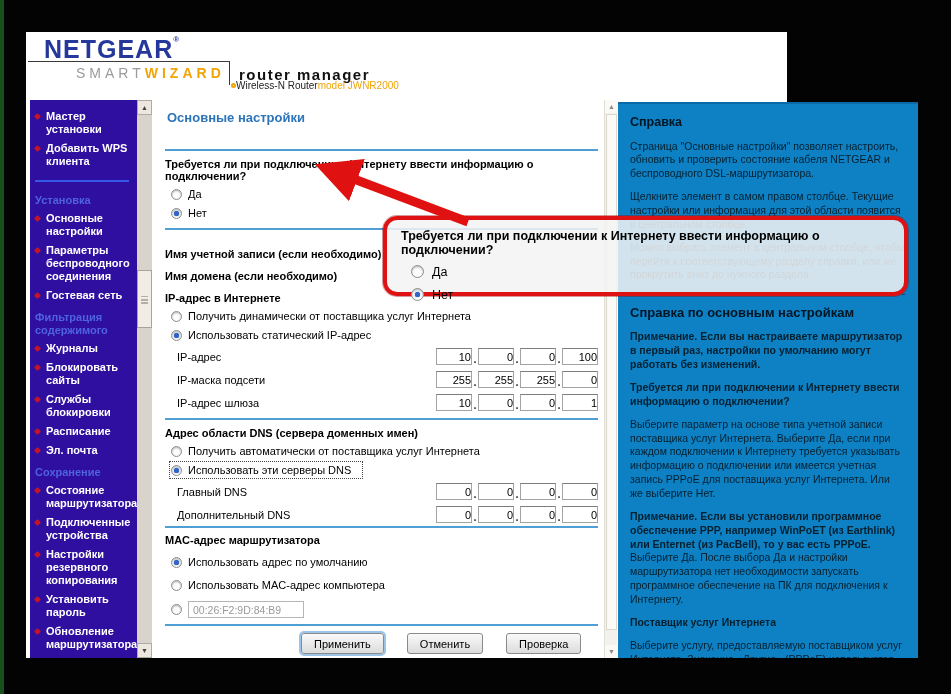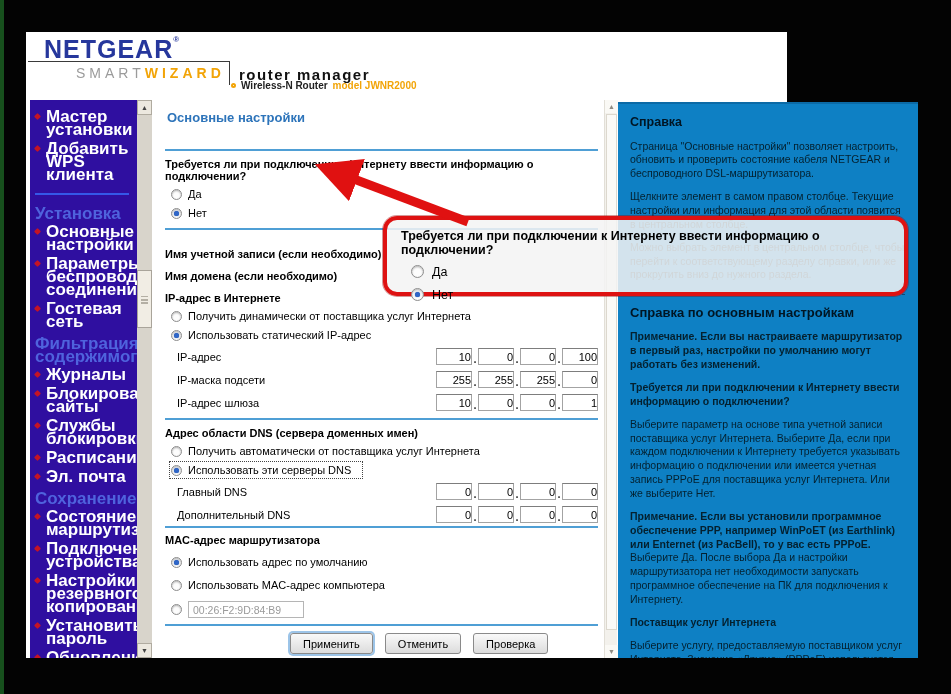--- a/index.html
+++ b/index.html
@@ -15,31 +15,31 @@
   .brand { position:absolute; left:18px; top:3px; font-size:25px; font-weight:bold;
            letter-spacing:1px; color:#26379c; }
   .brand sup { font-size:8px; vertical-align:top; }
   .l-h { position:absolute; left:2px; top:29px; width:201px; border-top:1px solid #3a3a3a; }
   .l-v { position:absolute; left:203px; top:29px; height:24px; border-left:1px solid #3a3a3a; }
   .smartwizard { position:absolute; left:50px; top:33px; font-size:14px; letter-spacing:4px; }
   .sw-gray { color:#9b9b9b; }
   .sw-orange { color:#f2a407; font-weight:bold; }
   .manager { position:absolute; left:213px; top:34px; font-size:15px; font-weight:bold;
              letter-spacing:1.5px; color:#111; }
-  .router-line { position:absolute; left:205px; top:48px; font-size:10px; font-weight:bold;
-                 color:#222; display:flex; align-items:center; gap:5px; }
+  .router-line { position:absolute; left:205px; top:48px; font-size:10px; font-weight:normal;
+                 color:#222; display:flex; align-items:center; }
   .orange-dot { display:inline-block; width:5px; height:5px; border:2px solid #f2a407;
                 border-radius:50%; background:#fff; }
   .model { color:#f2a407; }
 
   
   .body-row { position:relative; height:558px; background:#fff; }
 
   .sidebar { position:absolute; left:4px; top:0; width:107px; height:558px;
-             background:#2f0fa0; color:#fff; font-size:17px; font-weight:bold;
+             background:#2f0fa0; color:#fff; font-size:11px; font-weight:bold;
              padding-top:7px; overflow:hidden; }
   .sb-item { position:relative; padding:3px 2px 3px 16px; line-height:13px; cursor:pointer; }
   .bullet { position:absolute; left:5px; top:7px; width:5px; height:5px; background:#c41425;
             border-radius:1px; transform:rotate(45deg); }
   .sb-header { color:#4f63dd; padding:6px 2px 2px 5px; line-height:13px; }
   .sb-divider { border-top:2px solid #3558e8; margin:9px 8px 6px 5px; }
 
   .sb-scroll { position:absolute; left:111px; top:0; width:15px; height:558px; background:#d8d4cb; }
   .sb-arrow { position:absolute; left:0; width:15px; height:15px; background:#ece8df;
               border:1px solid #b0aba0; color:#444; font-size:7px; line-height:13px;
@@ -76,21 +76,21 @@
            font-size:11px; padding:0 0 0 4px; font-family:inherit;text-align:right; }
   .odot { width:6px; text-align:center; font-weight:bold; color:#333; }
   .mac-row { display:flex; align-items:center; margin:9px 0 0 6px; }
   .mac-row .radio { margin-right:6px; }
   .mac-row .mlabel { flex:1; }
   .mac-input { width:116px; height:17px; border:1px solid #b5b5b5; color:#9a9a9a;
                font-size:10.5px; padding-left:4px; font-family:inherit; }
   .btn-row { margin:7px 0 0 125px; display:flex; gap:12px; }
   .btn { font-family:inherit; font-size:11px; padding:2px 12px; height:21px;
          background:linear-gradient(#f9f9f9,#dcdcdc); border:1px solid #8a8a8a;
-         border-radius:3px; cursor:pointer; }
+         border-radius:3px; cursor:pointer;margin-left:11px; }
   .btn.default { box-shadow:0 0 0 2px #9cc4e8; }
 
   .main-scroll { position:absolute; left:578px; top:0; width:13px; height:558px; background:#f3f1ec;
                  border-left:1px solid #e2dfd7; }
   .ms-arrow { position:absolute; left:0; width:13px; height:13px; color:#8f8b82; font-size:7px;
               line-height:13px; text-align:center; background:#faf9f5; cursor:pointer; }
   .ms-arrow.up { top:0; } .ms-arrow.down { bottom:0; }
   .ms-thumb { position:absolute; left:1px; top:14px; width:11px; height:516px; background:#fbfaf7;
               border:1px solid #dcd8ce; cursor:grab; }
 

